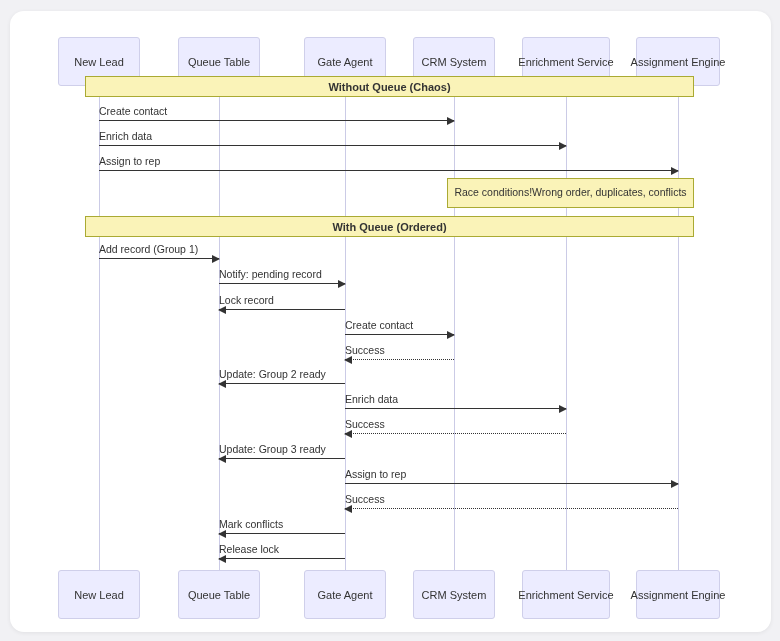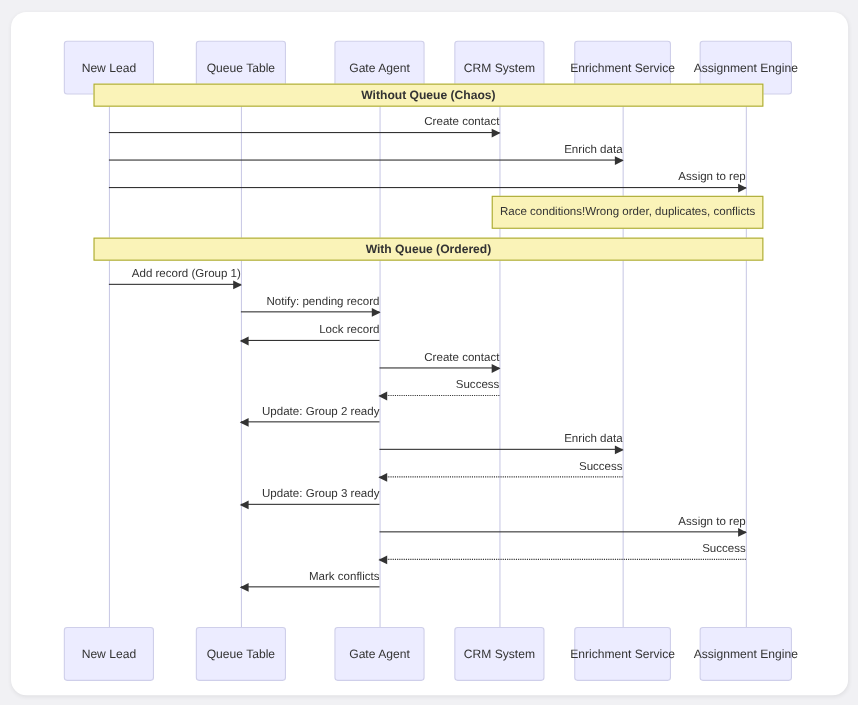--- a/index.html
+++ b/index.html
@@ -43,21 +43,21 @@
   .note{
     position:absolute;left:447px;top:178px;width:247px;height:30px;
     background:#faf3b8;border:1px solid #aaaa33;box-sizing:border-box;
     display:flex;flex-direction:row;align-items:center;justify-content:center;
     font-size:10.5px;color:#333;line-height:1.3;text-align:center;white-space:nowrap;
   }
 
   .msg{position:absolute;height:20px;}
   .msg-label{
     position:absolute;left:0;right:0;top:0;
-    text-align:right;font-size:10.5px;color:#333;white-space:nowrap;
+    text-align:left;font-size:10.5px;color:#333;white-space:nowrap;
   }
   .msg-line{position:absolute;left:0;right:0;top:15px;border-top:1px solid #333;}
   .msg.dotted .msg-line{border-top:1px dotted #333;}
   .msg-head{
     position:absolute;top:11.5px;width:0;height:0;
     border-top:4px solid transparent;border-bottom:4px solid transparent;
   }
   .msg.right .msg-head{right:-1px;border-left:8px solid #333;}
   .msg.left  .msg-head{left:-1px;border-right:8px solid #333;}
 </style>
@@ -177,20 +177,25 @@
     <div class="msg dotted left" style="left:345px;top:493px;width:333px">
       <div class="msg-label">Success</div>
       <div class="msg-line"></div>
       <div class="msg-head"></div>
     </div>
     <div class="msg solid left" style="left:219px;top:518px;width:126px">
       <div class="msg-label">Mark conflicts</div>
       <div class="msg-line"></div>
       <div class="msg-head"></div>
     </div>
+    <div class="msg solid left" style="left:219px;top:543px;width:126px">
+      <div class="msg-label">Release lock</div>
+      <div class="msg-line"></div>
+      <div class="msg-head"></div>
+    </div>
 
     <div class="actor bottom" style="left:58px;width:82px">
         <span>New Lead</span>
       </div>
     <div class="actor bottom" style="left:178px;width:82px">
         <span>Queue Table</span>
       </div>
     <div class="actor bottom" style="left:304px;width:82px">
         <span>Gate Agent</span>
       </div>

